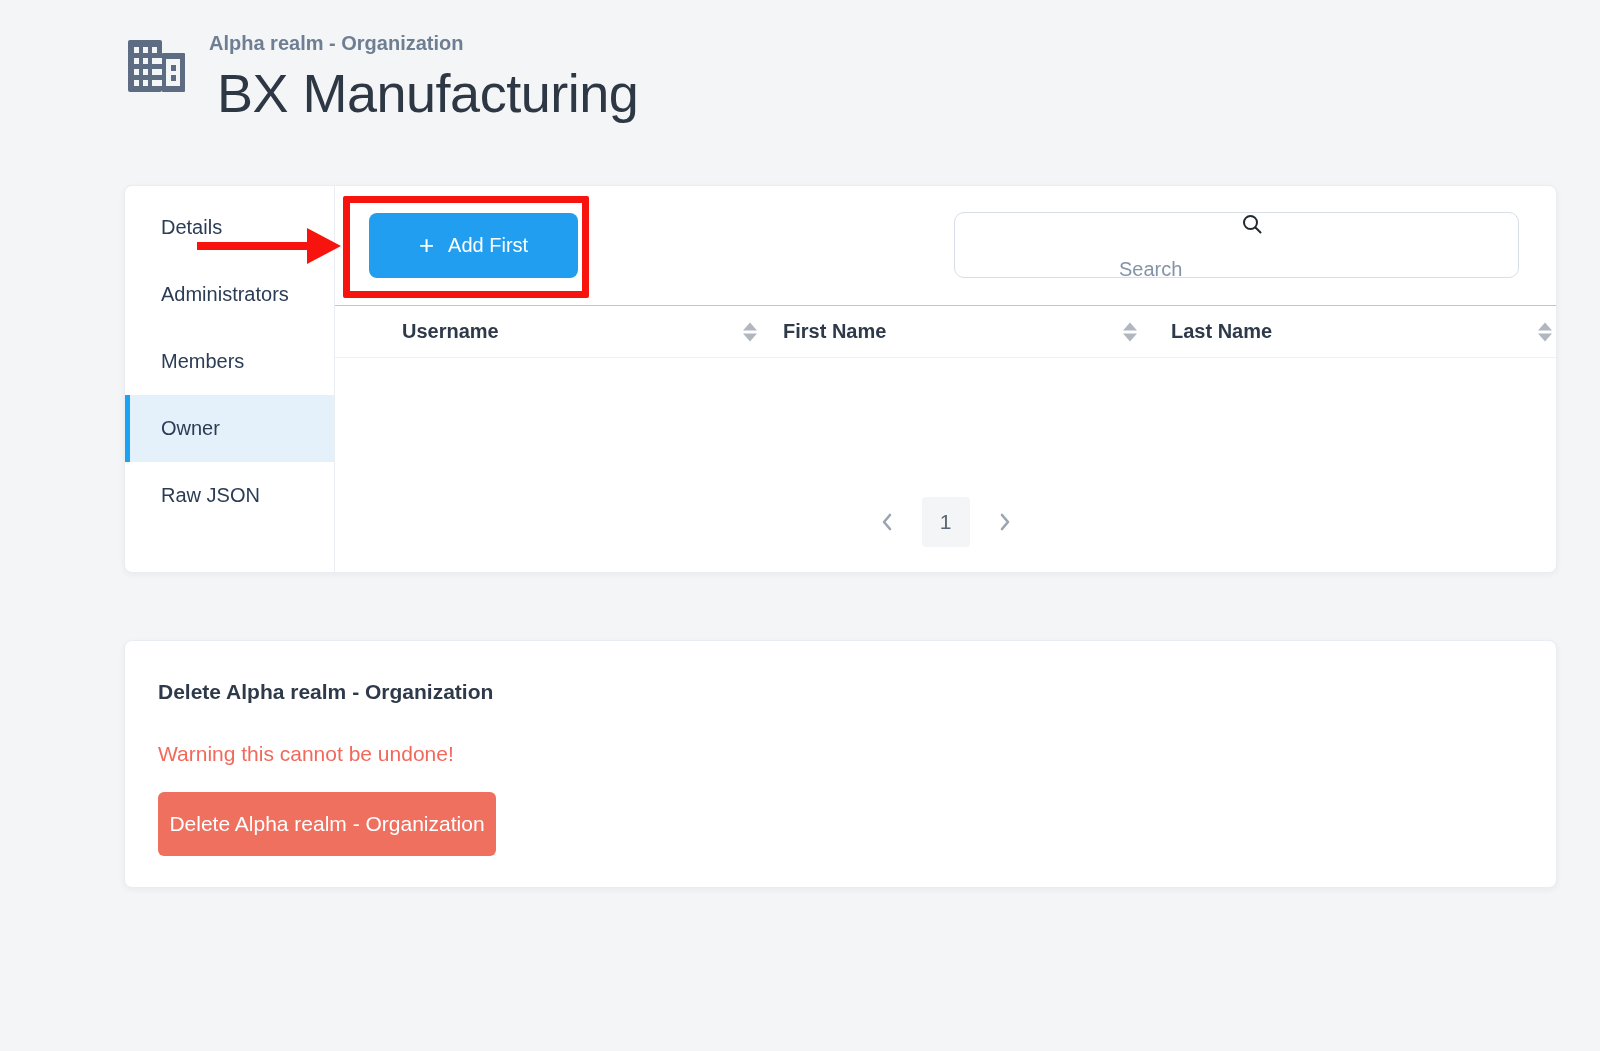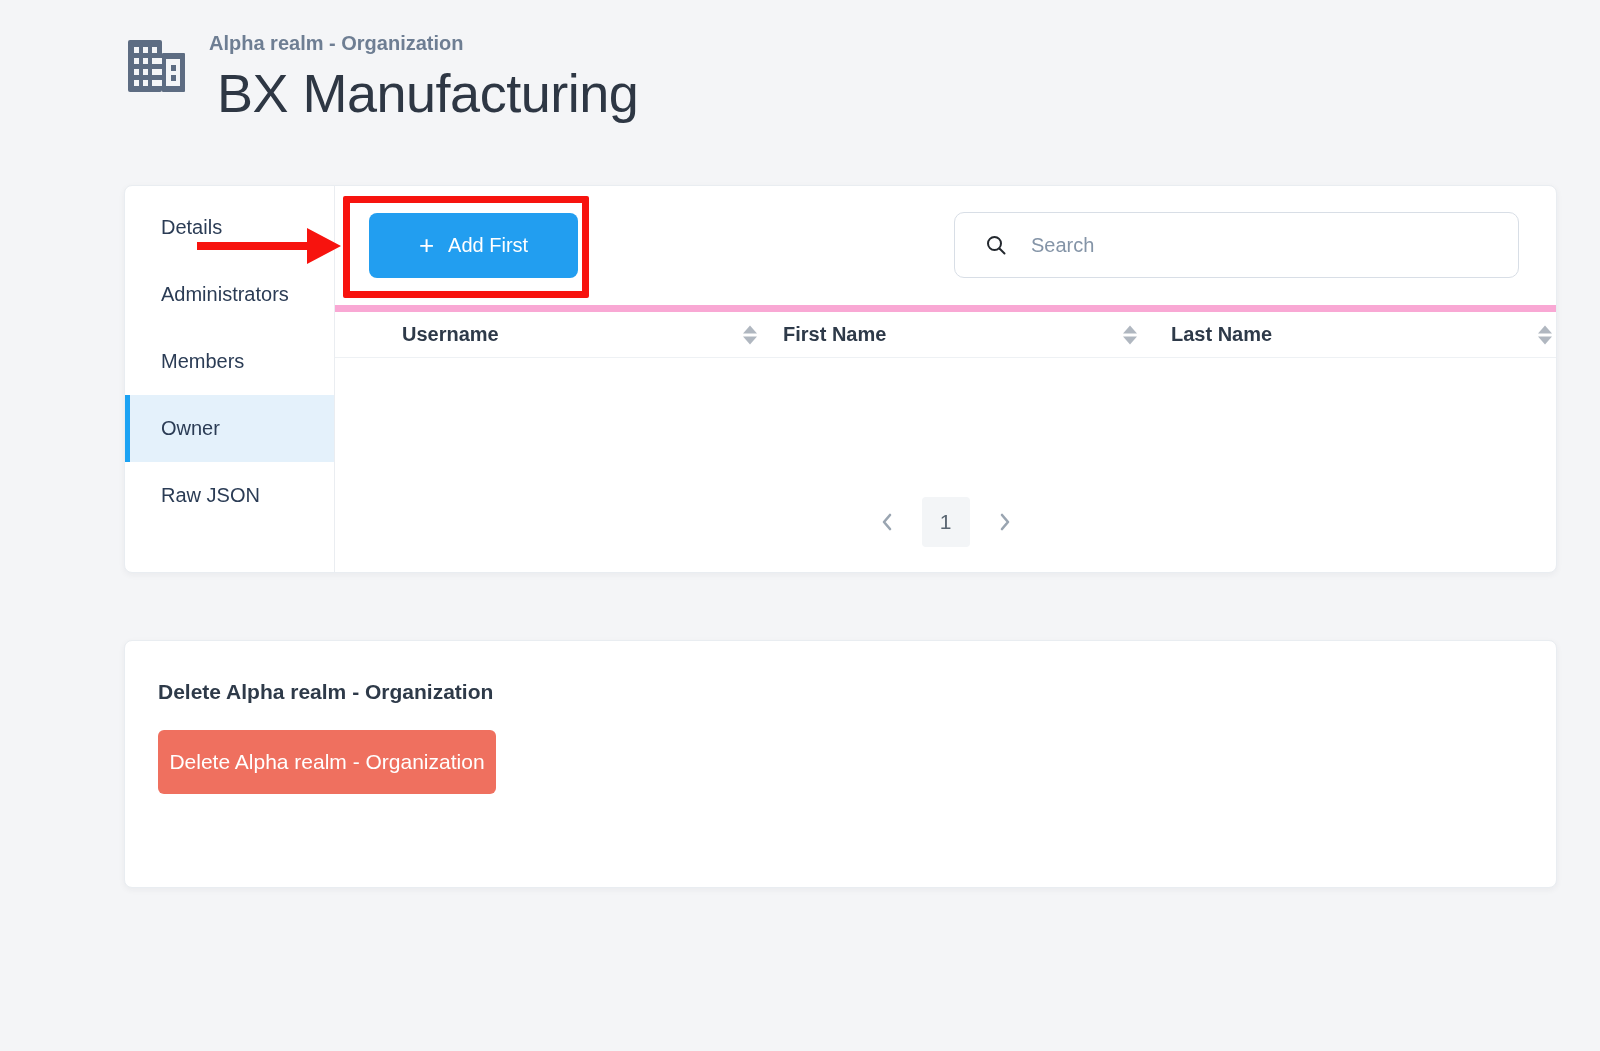--- a/index.html
+++ b/index.html
@@ -32,31 +32,31 @@
   .content{flex:1;position:relative;}
   .add-owner-btn{
     position:absolute;left:34px;top:27px;width:209px;height:65px;
     background:#229ef0;border:none;border-radius:8px;color:#fff;
     font-size:20px;font-family:inherit;display:flex;align-items:center;justify-content:center;gap:14px;cursor:pointer;
   }
   .plus-glyph{font-size:26px;font-weight:300;line-height:1;margin-top:-2px;}
   .search-box{
     position:absolute;right:37px;top:26px;width:565px;height:66px;
     border:1px solid #d8dee6;border-radius:10px;box-sizing:border-box;
-    display:flex;align-items:center;padding-left:30px;gap:22px;background:#fff;
+    display:flex;align-items:center;padding-left:30px;gap:22px;background:#fff;flex-direction:column;
   }
   .search-box input{
     border:none;outline:none;flex:1;font-size:20px;font-family:inherit;color:#39465a;background:transparent;
   }
   .search-box input::placeholder{color:#8494a7;}
 
   
   .table-header{
     position:absolute;top:119px;left:0;right:0;height:53px;
-    border-top:7px solid #f9a8d4;border-bottom:1px solid #eef1f4;box-sizing:border-box;
+    border-top:1px solid #f9a8d4;border-bottom:1px solid #eef1f4;box-sizing:border-box;
   }
   .th{position:absolute;top:0;height:100%;display:flex;align-items:center;font-size:20px;font-weight:700;color:#2e3a49;cursor:pointer;}
   .th.c1{left:67px;} .th.c2{left:448px;} .th.c3{left:836px;}
   .sort-icon{position:absolute;top:50%;transform:translateY(-50%);display:flex;flex-direction:column;gap:3px;cursor:pointer;}
   .sort-icon.c1{left:408px;} .sort-icon.c2{left:788px;} .sort-icon.c3{left:1203px;}
   .tri-up{width:0;height:0;border-left:7px solid transparent;border-right:7px solid transparent;border-bottom:8px solid #b0b7c0;}
   .tri-down{width:0;height:0;border-left:7px solid transparent;border-right:7px solid transparent;border-top:8px solid #b0b7c0;}
 
   .empty-row{
     position:absolute;top:172px;left:0;right:0;height:113px;
@@ -197,19 +197,20 @@
         <svg width="16" height="20" viewBox="0 0 16 20" fill="none" stroke="#9aa5b1" stroke-width="2.6" stroke-linecap="round" stroke-linejoin="round">
           <polyline points="5,3 11,10 5,17"></polyline>
         </svg>
       </span>
     </div>
   </div>
 </section>
 
 <section class="card danger-card">
   <h2 class="danger-heading">Delete Alpha realm - Organization</h2>
+  <p class="danger-warning">Warning this cannot be undone!</p>
   <button class="delete-btn">Delete Alpha realm - Organization</button>
 </section>
 
 <div class="anno-rect"></div>
 <svg class="anno-arrow" width="146" height="44" viewBox="0 0 146 44">
   <polygon fill="#f7130e" points="0,18 110,18 110,4 144,22 110,40 110,26 0,26"></polygon>
 </svg>
 
 </body></html>

